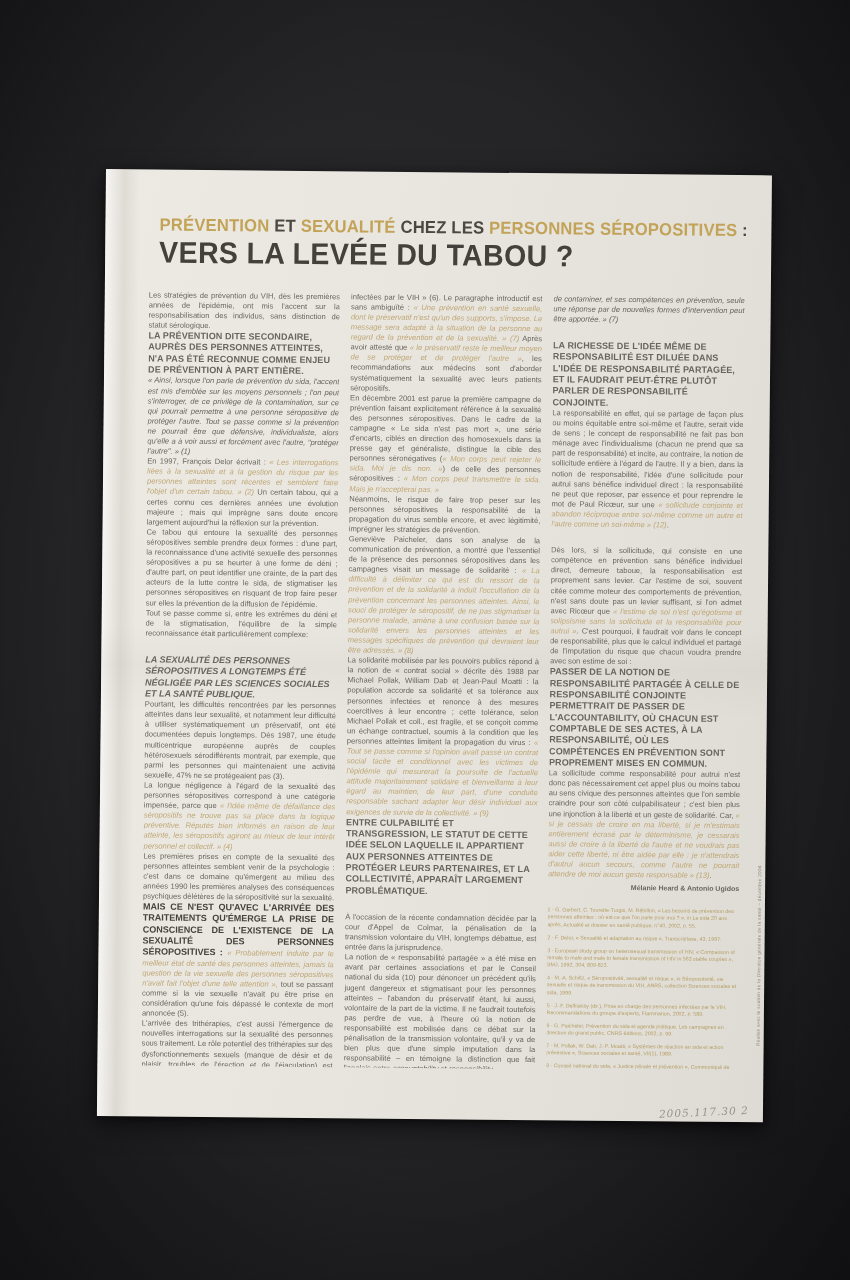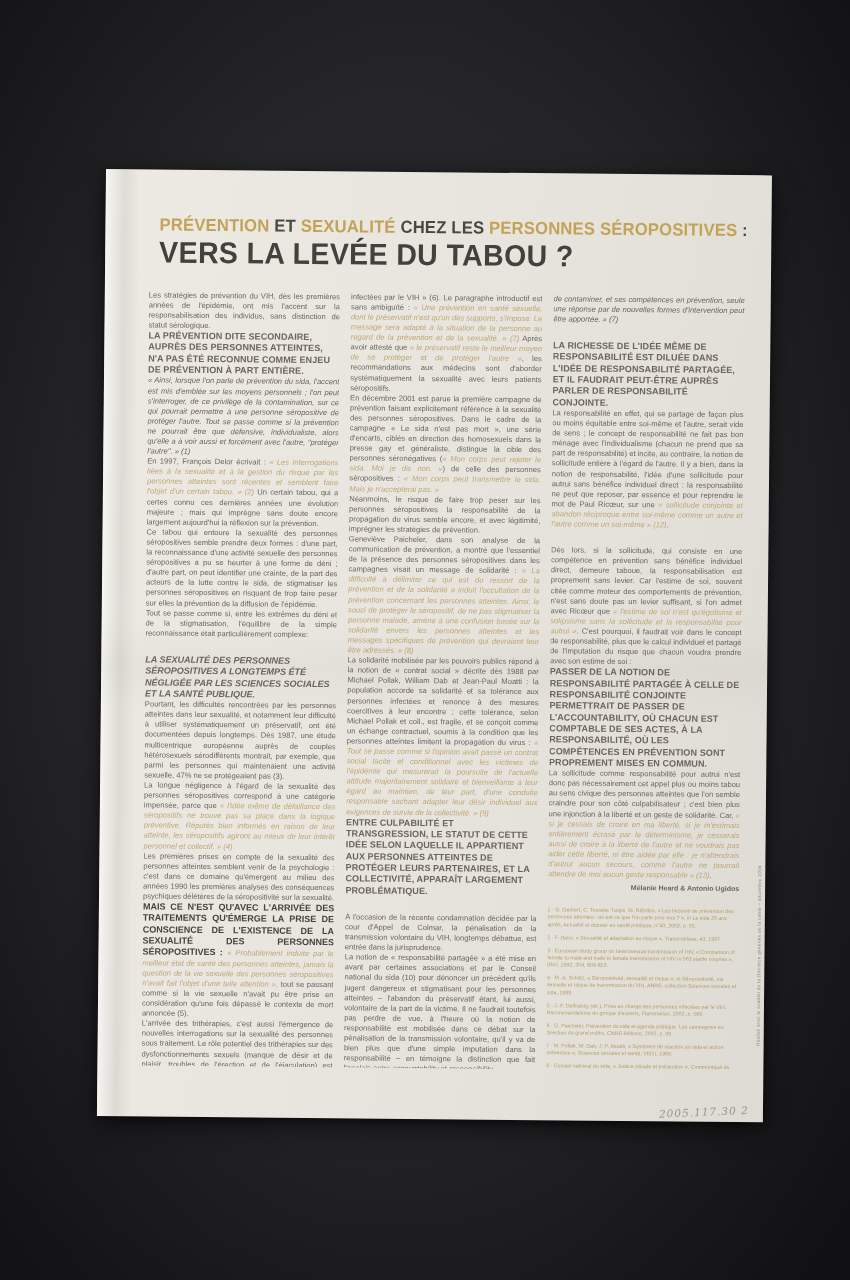--- a/index.html
+++ b/index.html
@@ -96,21 +96,21 @@
           <p class="blk mixed"><span class="seg-plain">Geneviève Paicheler, dans son analyse de la communication de prévention, a montré que l'essentiel de la présence des personnes séropositives dans les campagnes visait un message de solidarité : </span><span class="seg-quote">« La difficulté à délimiter ce qui est du ressort de la prévention et de la solidarité a induit l'occultation de la prévention concernant les personnes atteintes. Ainsi, le souci de protéger le séropositif, de ne pas stigmatiser la personne malade, amène à une confusion basée sur la solidarité envers les personnes atteintes et les messages spécifiques de prévention qui devraient leur être adressés. » (8)</span></p>
           <p class="blk mixed"><span class="seg-plain">La solidarité mobilisée par les pouvoirs publics répond à la notion de « contrat social » décrite dès 1988 par Michael Pollak, William Dab et Jean-Paul Moatti : la population accorde sa solidarité et sa tolérance aux personnes infectées et renonce à des mesures coercitives à leur encontre ; cette tolérance, selon Michael Pollak et coll., est fragile, et se conçoit comme un échange contractuel, soumis à la condition que les personnes atteintes limitent la propagation du virus : </span><span class="seg-quote">« Tout se passe comme si l'opinion avait passé un contrat social tacite et conditionnel avec les victimes de l'épidémie qui mesurerait la poursuite de l'actuelle attitude majoritairement solidaire et bienveillante à leur égard au maintien, de leur part, d'une conduite responsable sachant adapter leur désir individuel aux exigences de survie de la collectivité. » (9)</span></p>
           <p class="blk header-dark"><span class="seg-plain">ENTRE CULPABILITÉ ET TRANSGRESSION, LE STATUT DE CETTE IDÉE SELON LAQUELLE IL APPARTIENT AUX PERSONNES ATTEINTES DE PROTÉGER LEURS PARTENAIRES, ET LA COLLECTIVITÉ, APPARAÎT LARGEMENT PROBLÉMATIQUE.</span></p>
           <div class="spacer"></div>
           <p class="blk body"><span class="seg-plain">À l'occasion de la récente condamnation décidée par la cour d'Appel de Colmar, la pénalisation de la transmission volontaire du VIH, longtemps débattue, est entrée dans la jurisprudence.</span></p>
           <p class="blk mixed"><span class="seg-plain">La notion de « responsabilité partagée » a été mise en avant par certaines associations et par le Conseil national du sida (10) pour dénoncer un précédent qu'ils jugent dangereux et stigmatisant pour les personnes atteintes – l'abandon du préservatif étant, lui aussi, volontaire de la part de la victime. Il ne faudrait toutefois pas perdre de vue, à l'heure où la notion de responsabilité est mobilisée dans ce débat sur la pénalisation de la transmission volontaire, qu'il y va de bien plus que d'une simple imputation dans la responsabilité – en témoigne la distinction que fait l'anglais entre </span><span class="seg-italic">accountability</span><span class="seg-plain"> et </span><span class="seg-italic">responsibility</span><span class="seg-plain">.</span></p>
         </div>
       <div class="col">
           <p class="blk quote"><span class="seg-plain">de contaminer, et ses compétences en prévention, seule une réponse par de nouvelles formes d'intervention peut être apportée. » (7)</span></p>
           <div class="spacer"></div>
-          <p class="blk header-dark"><span class="seg-plain">LA RICHESSE DE L'IDÉE MÊME DE RESPONSABILITÉ EST DILUÉE DANS L'IDÉE DE RESPONSABILITÉ PARTAGÉE, ET IL FAUDRAIT PEUT-ÊTRE AUPRÈS PARLER DE RESPONSABILITÉ CONJOINTE.</span></p>
+          <p class="blk header-dark"><span class="seg-plain">LA RICHESSE DE L'IDÉE MÊME DE RESPONSABILITÉ EST DILUÉE DANS L'IDÉE DE RESPONSABILITÉ PARTAGÉE, ET IL FAUDRAIT PEUT-ÊTRE PLUTÔT PARLER DE RESPONSABILITÉ CONJOINTE.</span></p>
           <p class="blk mixed"><span class="seg-plain">La responsabilité en effet, qui se partage de façon plus ou moins équitable entre soi-même et l'autre, serait vide de sens ; le concept de responsabilité ne fait pas bon ménage avec l'individualisme (chacun ne prend que sa part de responsabilité) et incite, au contraire, la notion de sollicitude entière à l'égard de l'autre. Il y a bien, dans la notion de responsabilité, l'idée d'une sollicitude pour autrui sans bénéfice individuel direct : la responsabilité ne peut que reposer, par essence et pour reprendre le mot de Paul Ricœur, sur une </span><span class="seg-quote">« sollicitude conjointe et abandon réciproque entre soi-même comme un autre et l'autre comme un soi-même » (12)</span><span class="seg-plain">.</span></p>
           <div class="spacer"></div>
           <p class="blk mixed"><span class="seg-plain">Dès lors, si la sollicitude, qui consiste en une compétence en prévention sans bénéfice individuel direct, demeure taboue, la responsabilisation est proprement sans levier. Car l'estime de soi, souvent citée comme moteur des comportements de prévention, n'est sans doute pas un levier suffisant, si l'on admet avec Ricœur que </span><span class="seg-quote">« l'estime de soi n'est qu'égotisme et solipsisme sans la sollicitude et la responsabilité pour autrui »</span><span class="seg-plain">. C'est pourquoi, il faudrait voir dans le concept de responsabilité, plus que le calcul individuel et partagé de l'imputation du risque que chacun voudra prendre avec son estime de soi :</span></p>
           <p class="blk header-dark"><span class="seg-plain">PASSER DE LA NOTION DE RESPONSABILITÉ PARTAGÉE À CELLE DE RESPONSABILITÉ CONJOINTE PERMETTRAIT DE PASSER DE L'ACCOUNTABILITY, OÙ CHACUN EST COMPTABLE DE SES ACTES, À LA RESPONSABILITÉ, OÙ LES COMPÉTENCES EN PRÉVENTION SONT PROPREMENT MISES EN COMMUN.</span></p>
           <p class="blk mixed"><span class="seg-plain">La sollicitude comme responsabilité pour autrui n'est donc pas nécessairement cet appel plus ou moins tabou au sens civique des personnes atteintes que l'on semble craindre pour son côté culpabilisateur ; c'est bien plus une injonction à la liberté et un geste de solidarité. Car, </span><span class="seg-quote">« si je cessais de croire en ma liberté, si je m'estimais entièrement écrasé par le déterminisme, je cesserais aussi de croire à la liberté de l'autre et ne voudrais pas aider cette liberté, ni être aidée par elle : je n'attendrais d'autrui aucun secours, comme l'autre ne pourrait attendre de moi aucun geste responsable » (13)</span><span class="seg-plain">.</span></p>
           <p class="blk author"><span class="seg-plain">Mélanie Heard &amp; Antonio Ugidos</span></p>
           <div class="spacer"></div>
           <p class="ref">1 - G. Gerbert, C. Tourette-Turgis, M. Rébillon, « Les besoins de prévention des personnes atteintes : où est-ce que l'on parle pour moi ? », in Le sida 20 ans après, Actualité et dossier en santé publique, n°40, 2002, p. 55.</p>
           <p class="ref">2 - F. Delor, « Sexualité et adaptation au risque », Transcriptase, 43, 1997.</p>
           <p class="ref">3 - European study group on heterosexual transmission of HIV, « Comparison of female to male and male to female transmission of HIV in 563 stable couples », BMJ, 1992, 304, 809-813.</p>

